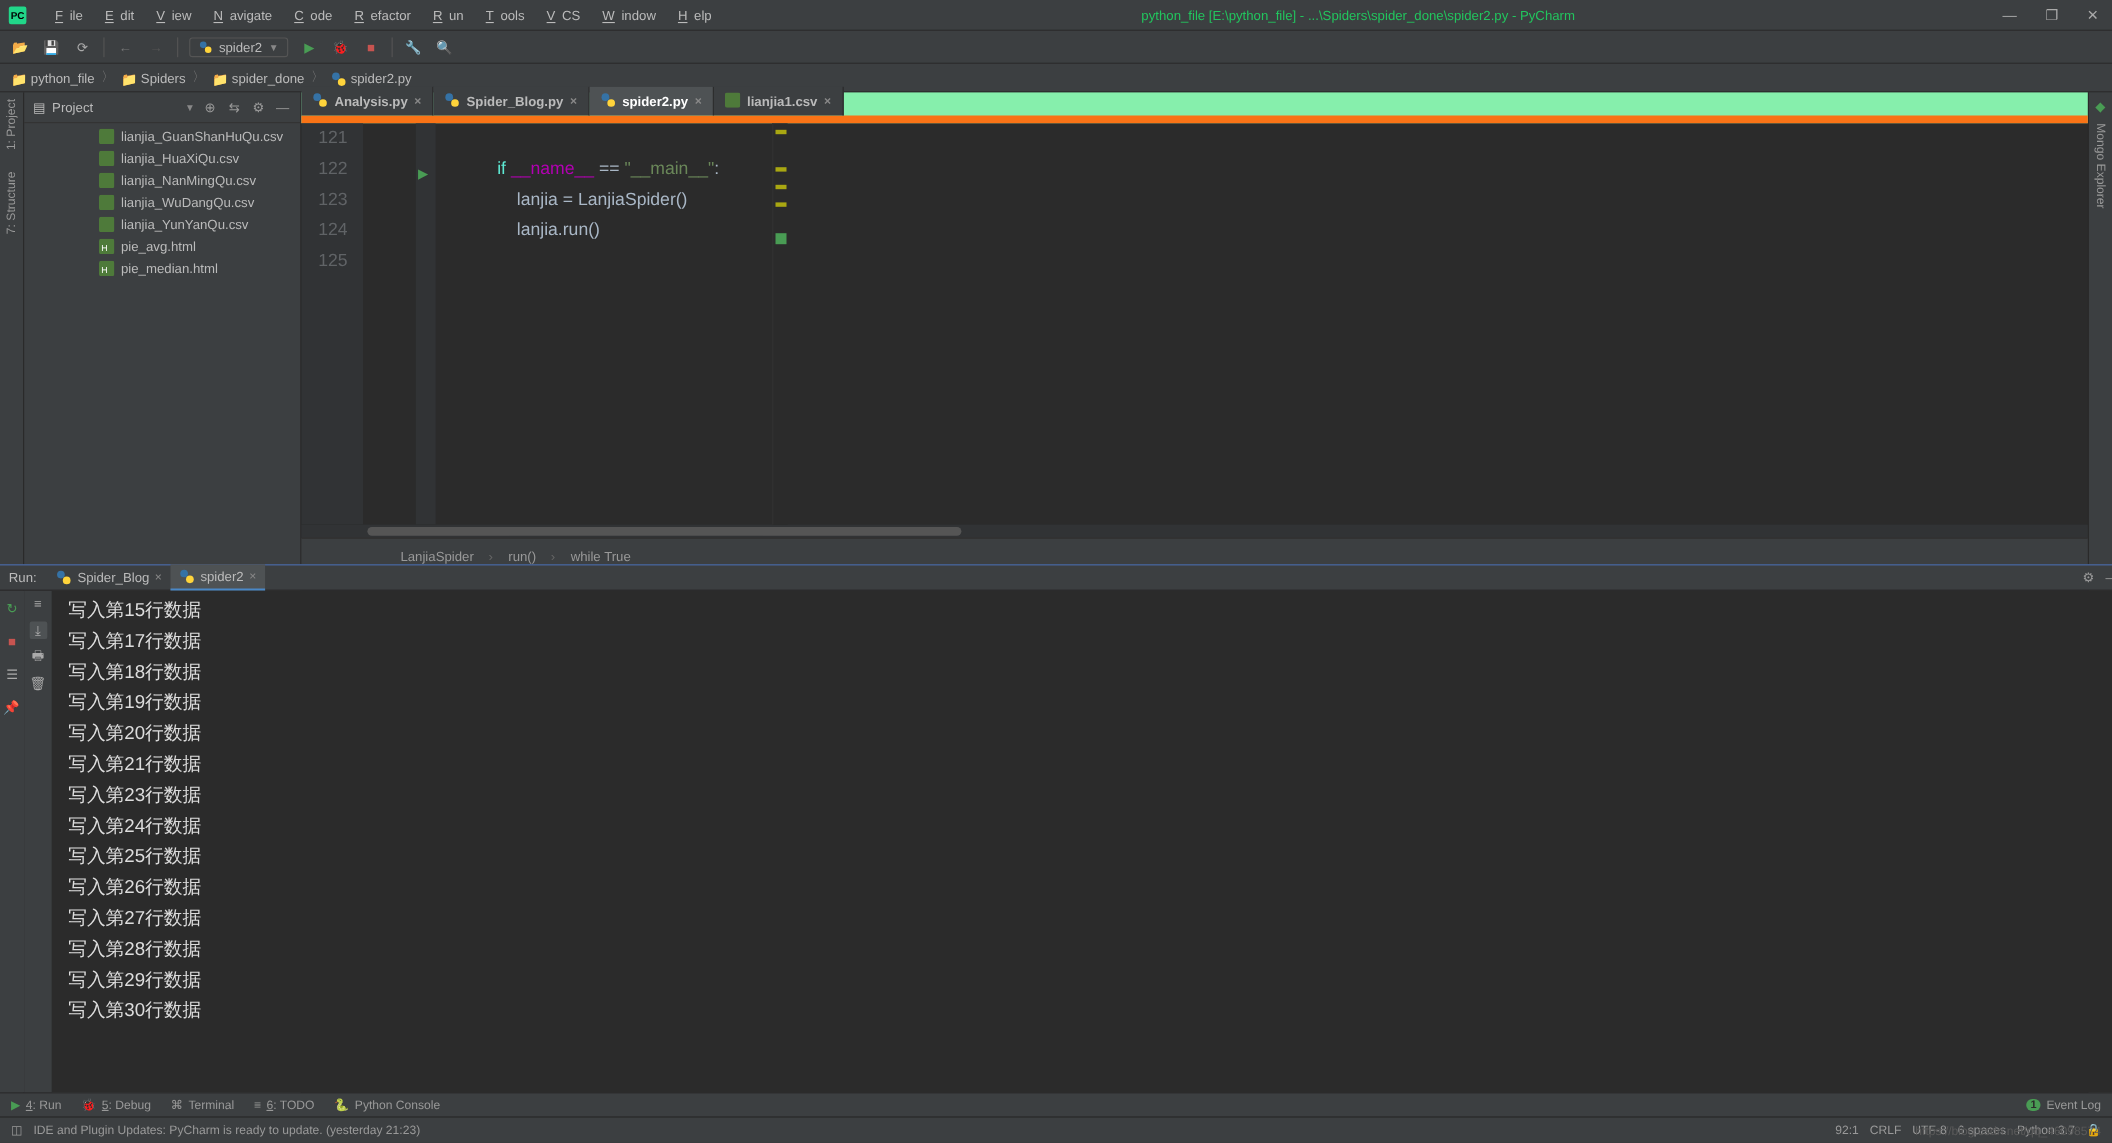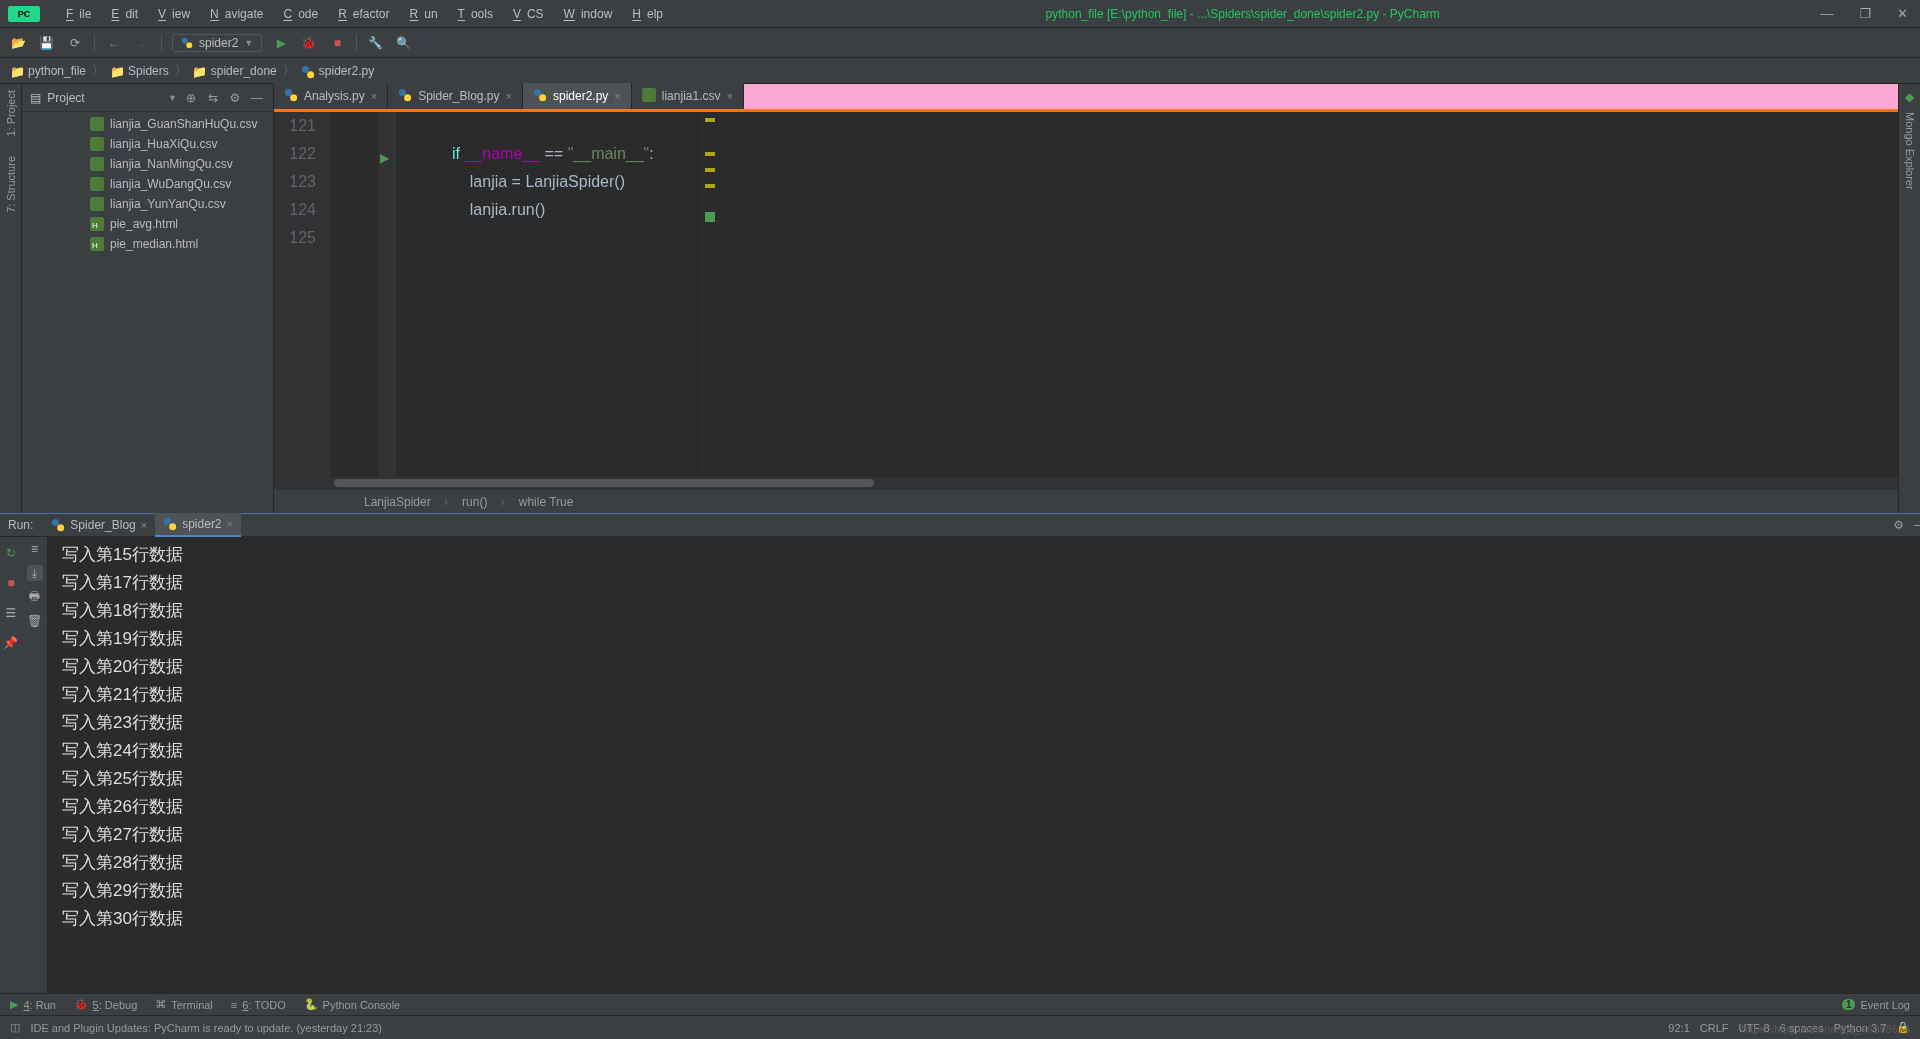--- a/index.html
+++ b/index.html
@@ -1,18 +1,18 @@
 <!DOCTYPE html>
 <html><head>
 <meta charset="utf-8">
 <style>
 * { margin:0; padding:0; box-sizing:border-box; font-family:"Segoe UI",Arial,sans-serif; }
 body { background:#2b2b2b; color:#bbbbbb; font-size:12px; width:1920px; height:1039px; overflow:hidden; }
 .titlebar { height:28px; background:#3c3f41; display:flex; align-items:center; padding:0 8px; border-bottom:1px solid #282828; }
-.titlebar .pc-logo { width:32px; height:16px; background:#21d789; border-radius:2px; margin-right:14px; display:flex; align-items:center; justify-content:center; font-size:9px; font-weight:bold; color:#000; }
+.titlebar .pc-logo { width:16px; height:16px; background:#21d789; border-radius:2px; margin-right:14px; display:flex; align-items:center; justify-content:center; font-size:9px; font-weight:bold; color:#000; }
 .menubar { display:flex; gap:2px; }
 .menubar span { padding:2px 6px; cursor:pointer; }
 .menubar .ul { text-decoration:underline; text-decoration-thickness:1px; text-underline-offset:2px; }
 .title-center { flex:1; text-align:center; color:#22c55e; font-size:12px; padding:0 20px; overflow:hidden; white-space:nowrap; text-overflow:ellipsis; }
 .win-controls { display:flex; gap:18px; color:#aaa; font-size:13px; }
 .win-controls span { cursor:pointer; padding:0 4px; }
 .toolbar { height:30px; background:#3c3f41; display:flex; align-items:center; padding:0 10px; gap:10px; border-bottom:1px solid #282828; }
 .tb-icon { width:18px; height:18px; display:flex; align-items:center; justify-content:center; color:#aaa; cursor:pointer; }
 .tb-sep { width:1px; height:18px; background:#555; }
 .run-config { display:flex; align-items:center; background:#3c3f41; border:1px solid #555; border-radius:3px; padding:1px 8px; gap:6px; cursor:pointer; }
@@ -25,33 +25,33 @@
 .left-gutter { width:22px; background:#3c3f41; border-right:1px solid #282828; display:flex; flex-direction:column; align-items:center; padding-top:6px; gap:20px; }
 .left-gutter .vtext { writing-mode:vertical-rl; transform:rotate(180deg); font-size:11px; color:#999; cursor:pointer; display:flex; align-items:center; gap:4px; }
 .proj-panel { width:252px; background:#3c3f41; border-right:1px solid #282828; display:flex; flex-direction:column; }
 .proj-header { height:28px; display:flex; align-items:center; padding:0 8px; gap:6px; border-bottom:1px solid #323232; }
 .proj-header .label { flex:1; }
 .proj-header .ico { width:16px; text-align:center; color:#999; cursor:pointer; }
 .proj-tree { flex:1; overflow:auto; padding:2px 0; }
 .tree-item { display:flex; align-items:center; padding:2px 0 2px 68px; gap:6px; height:20px; cursor:pointer; white-space:nowrap; }
 .f-ico { width:14px; height:14px; display:inline-flex; align-items:center; justify-content:center; flex-shrink:0; }
 .editor-area { flex:1; display:flex; flex-direction:column; background:#2b2b2b; position:relative; }
-.tabs { height:28px; background:#f9a8d4; display:flex; align-items:flex-end; border-bottom:3px solid #f97316; }
+.tabs { height:28px; background:#86efac; display:flex; align-items:flex-end; border-bottom:7px solid #f97316;font-weight:bold; }
 .tab { height:26px; display:flex; align-items:center; padding:0 10px; gap:6px; border-right:1px solid #282828; cursor:pointer; background:#3c3f41; color:#bbb; }
 .tab.active { background:#4e5254; color:#fff; }
 .tab .close { color:#888; font-size:11px; }
 .code-body { flex:1; display:flex; overflow:hidden; position:relative; font-family:Consolas,"Courier New",monospace; font-size:16px; line-height:28px;gap:48px; }
 .gutter { width:56px; text-align:right; padding-right:14px; color:#606366; user-select:none; background:#313335; }
 .fold-col { width:18px; background:#313335; position:relative; }
 .fold-col .run-tri { position:absolute; left:2px; top:32px; color:#499c54; font-size:12px; }
 .code-lines { padding-left:8px; white-space:pre; color:#a9b7c6; }
 .kw { color:#5eead4; }
 .dunder { color:#b200b2; }
 .str { color:#6a8759; }
-.crumbs { height:24px; background:#3c3f41; display:flex; align-items:center; padding-left:90px; gap:14px; color:#999; font-size:12px; border-top:1px solid #323232; }
+.crumbs { height:24px; background:#3c3f41; display:flex; align-items:flex-end; padding-left:90px; gap:14px; color:#999; font-size:12px; border-top:1px solid #323232; }
 .crumbs span::after { content:" ›"; color:#666; margin-left:10px; }
 .crumbs span:last-child::after { content:""; }
 .right-gutter { width:22px; background:#3c3f41; border-left:1px solid #282828; display:flex; flex-direction:column; align-items:center; padding-top:6px; }
 .right-gutter .vtext2 { writing-mode:vertical-rl; font-size:11px; color:#999; cursor:pointer; }
 .minimap { width:14px; background:#2b2b2b; border-left:1px solid #323232; position:relative; }
 .mm-mark { position:absolute; left:2px; width:10px; height:4px; }
 .run-panel-header { height:24px; background:#3c3f41; border-top:1px solid #4b6eaf; border-bottom:1px solid #282828; display:flex; align-items:center; padding:0 8px; gap:10px; }
 .run-panel-header .lbl { color:#bbb; }
 .run-tab { display:flex; align-items:center; gap:5px; padding:2px 8px; cursor:pointer; height:24px; }
 .run-tab.active { border-bottom:2px solid #4a88c7; background:#4e5254; }

